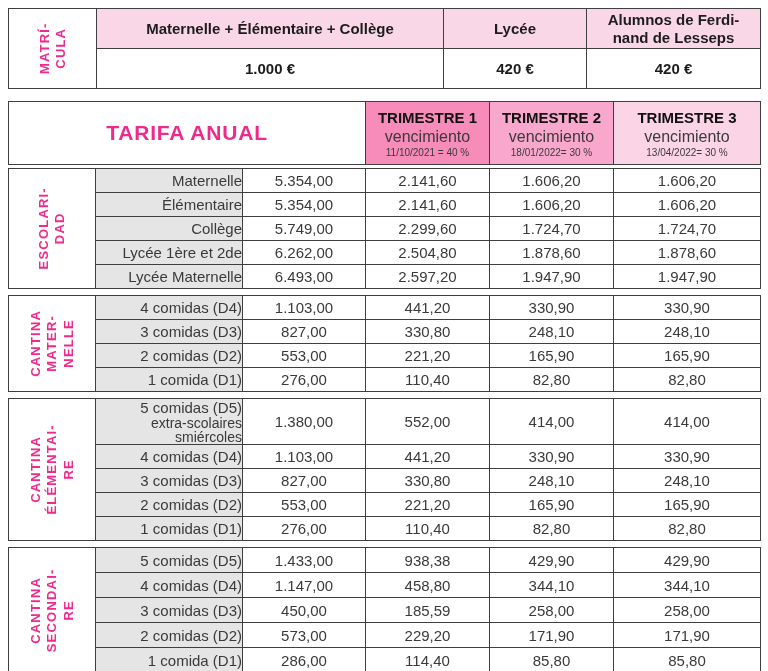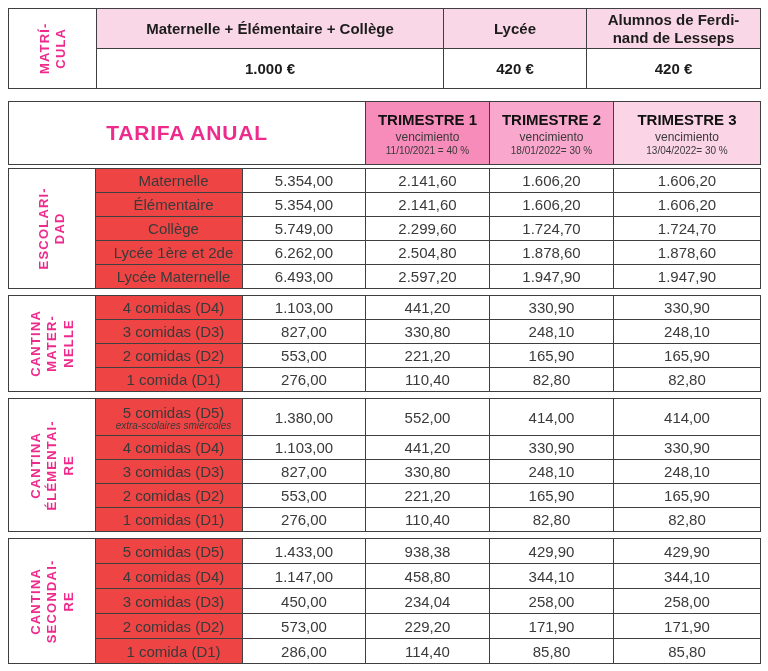--- a/index.html
+++ b/index.html
@@ -30,33 +30,33 @@
   .vwrap{display:flex;align-items:center;justify-content:center;width:100%;height:100%;}
   .vtext{transform:rotate(-90deg);text-align:center;white-space:pre;font-weight:bold;
          color:var(--magenta);font-size:13px;line-height:1.25;letter-spacing:1.2px;}
 
   
   .mainheader{height:64px;margin-bottom:3px;}
   .mainheader .title-cell{background:#fff;text-align:center;}
   .tarifa-title{color:var(--magenta);font-weight:bold;font-size:21px;letter-spacing:0.8px;}
   .tri{text-align:center;padding:4px 2px;margin-left:44px;}
   .tri .t-title{font-weight:bold;font-size:15px;color:#111;margin-bottom:2px;}
-  .tri .t-sub{font-size:12px;color:var(--text);}
+  .tri .t-sub{font-size:16px;color:var(--text);}
   .tri .t-due{font-size:10px;color:var(--text);margin-top:1px;}
   .bg-t1{background:var(--pink-t1);}
   .bg-t2{background:var(--pink-t2);}
   .bg-t3{background:var(--pink-t3);}
 
   
   .section{margin-bottom:6px;}
   .section tr{height:24px;}
   .sec-3 tr{height:25px;}
   .sec-2 tr.tall{height:37px;}
-  .section td.name{background:#ef4444;padding-left:9px;font-size:15px;color:var(--text);text-align:center;}
-  .section td.name .note{font-size:10px;font-style:italic;color:var(--text);line-height:1;margin-top:0px;}
+  .section td.name{background:#e5e5e5;padding-left:9px;font-size:15px;color:var(--text);text-align:right;}
+  .section td.name .note{font-size:14px;color:var(--text);line-height:1;margin-top:0px;}
   .section td.num{text-align:center;font-size:15px;color:var(--text);background:#fff;}
 </style>
 </head>
 <body>
 
 <div class="page">
 
   <table class="matricula">
     <colgroup>
         <col style="width:88px">
@@ -332,21 +332,21 @@
           <td class="num">1.147,00</td>
           <td class="num bg-t1">458,80</td>
           <td class="num bg-t2">344,10</td>
           <td class="num bg-t3">344,10</td>
         </tr>
         <tr>
           <td class="name">
             <div>3 comidas (D3)</div>
           </td>
           <td class="num">450,00</td>
-          <td class="num bg-t1">234,04</td>
+          <td class="num bg-t1">185,59</td>
           <td class="num bg-t2">258,00</td>
           <td class="num bg-t3">258,00</td>
         </tr>
         <tr>
           <td class="name">
             <div>2 comidas (D2)</div>
           </td>
           <td class="num">573,00</td>
           <td class="num bg-t1">229,20</td>
           <td class="num bg-t2">171,90</td>

